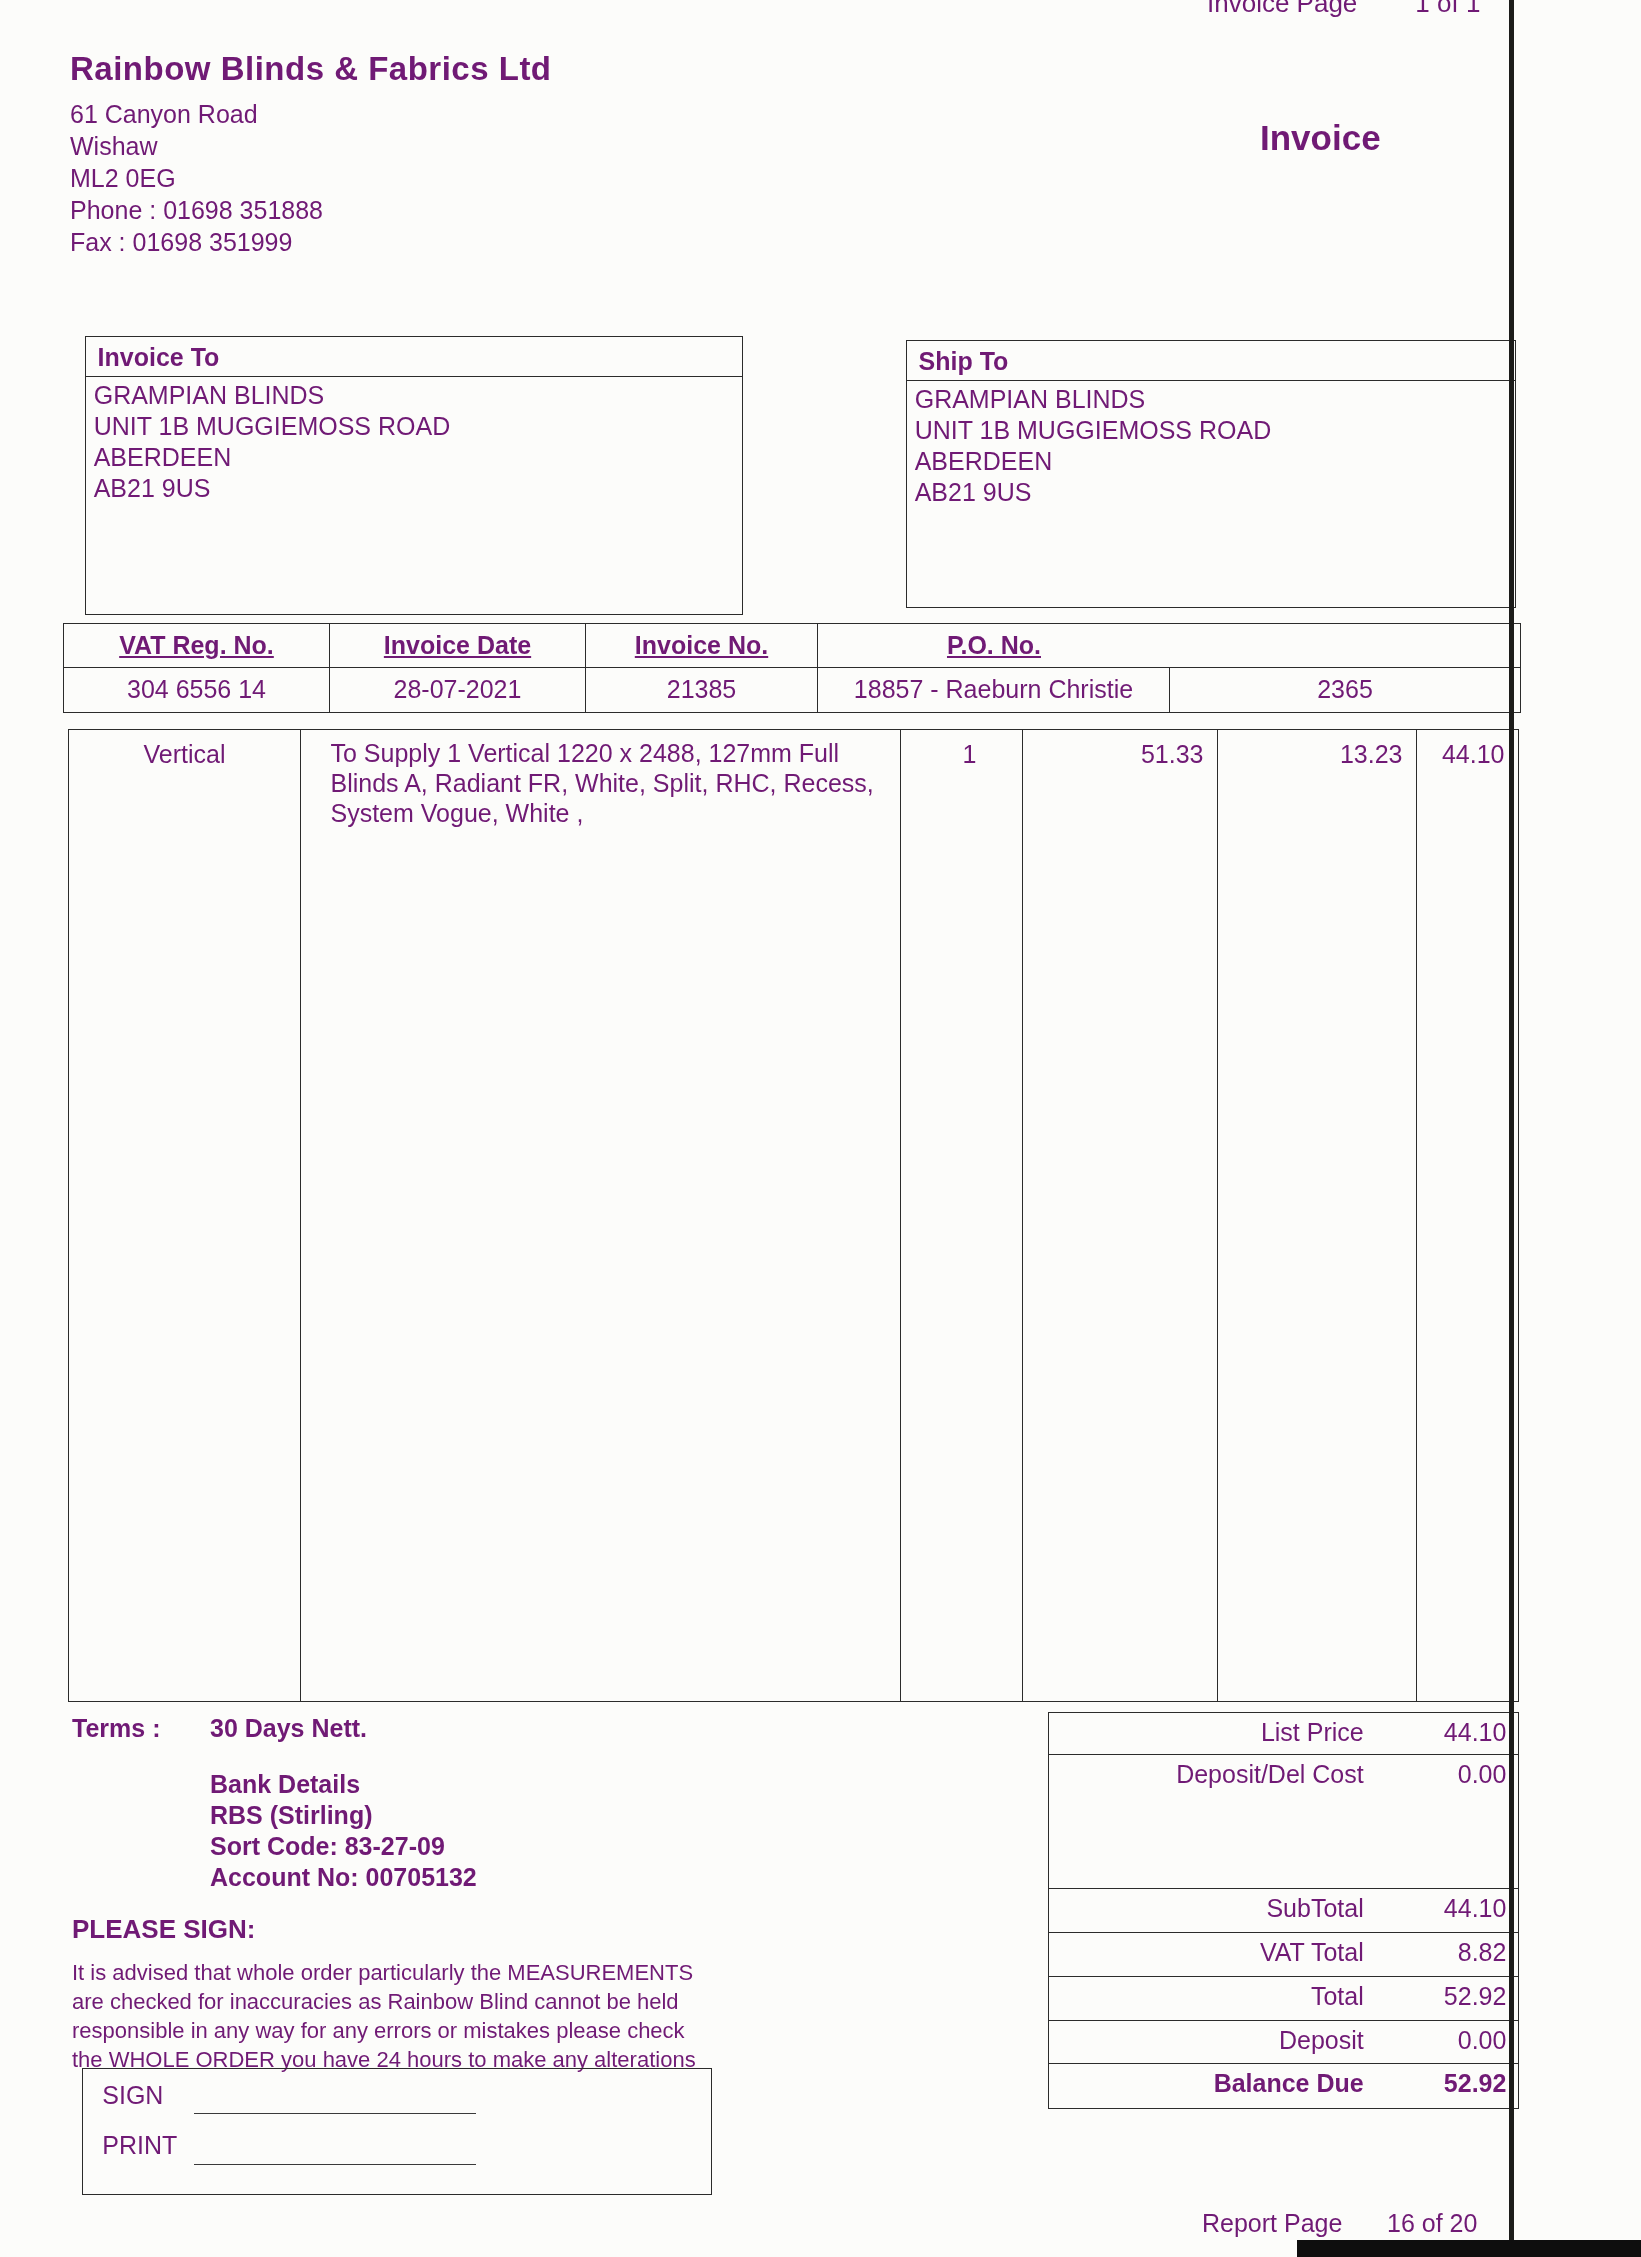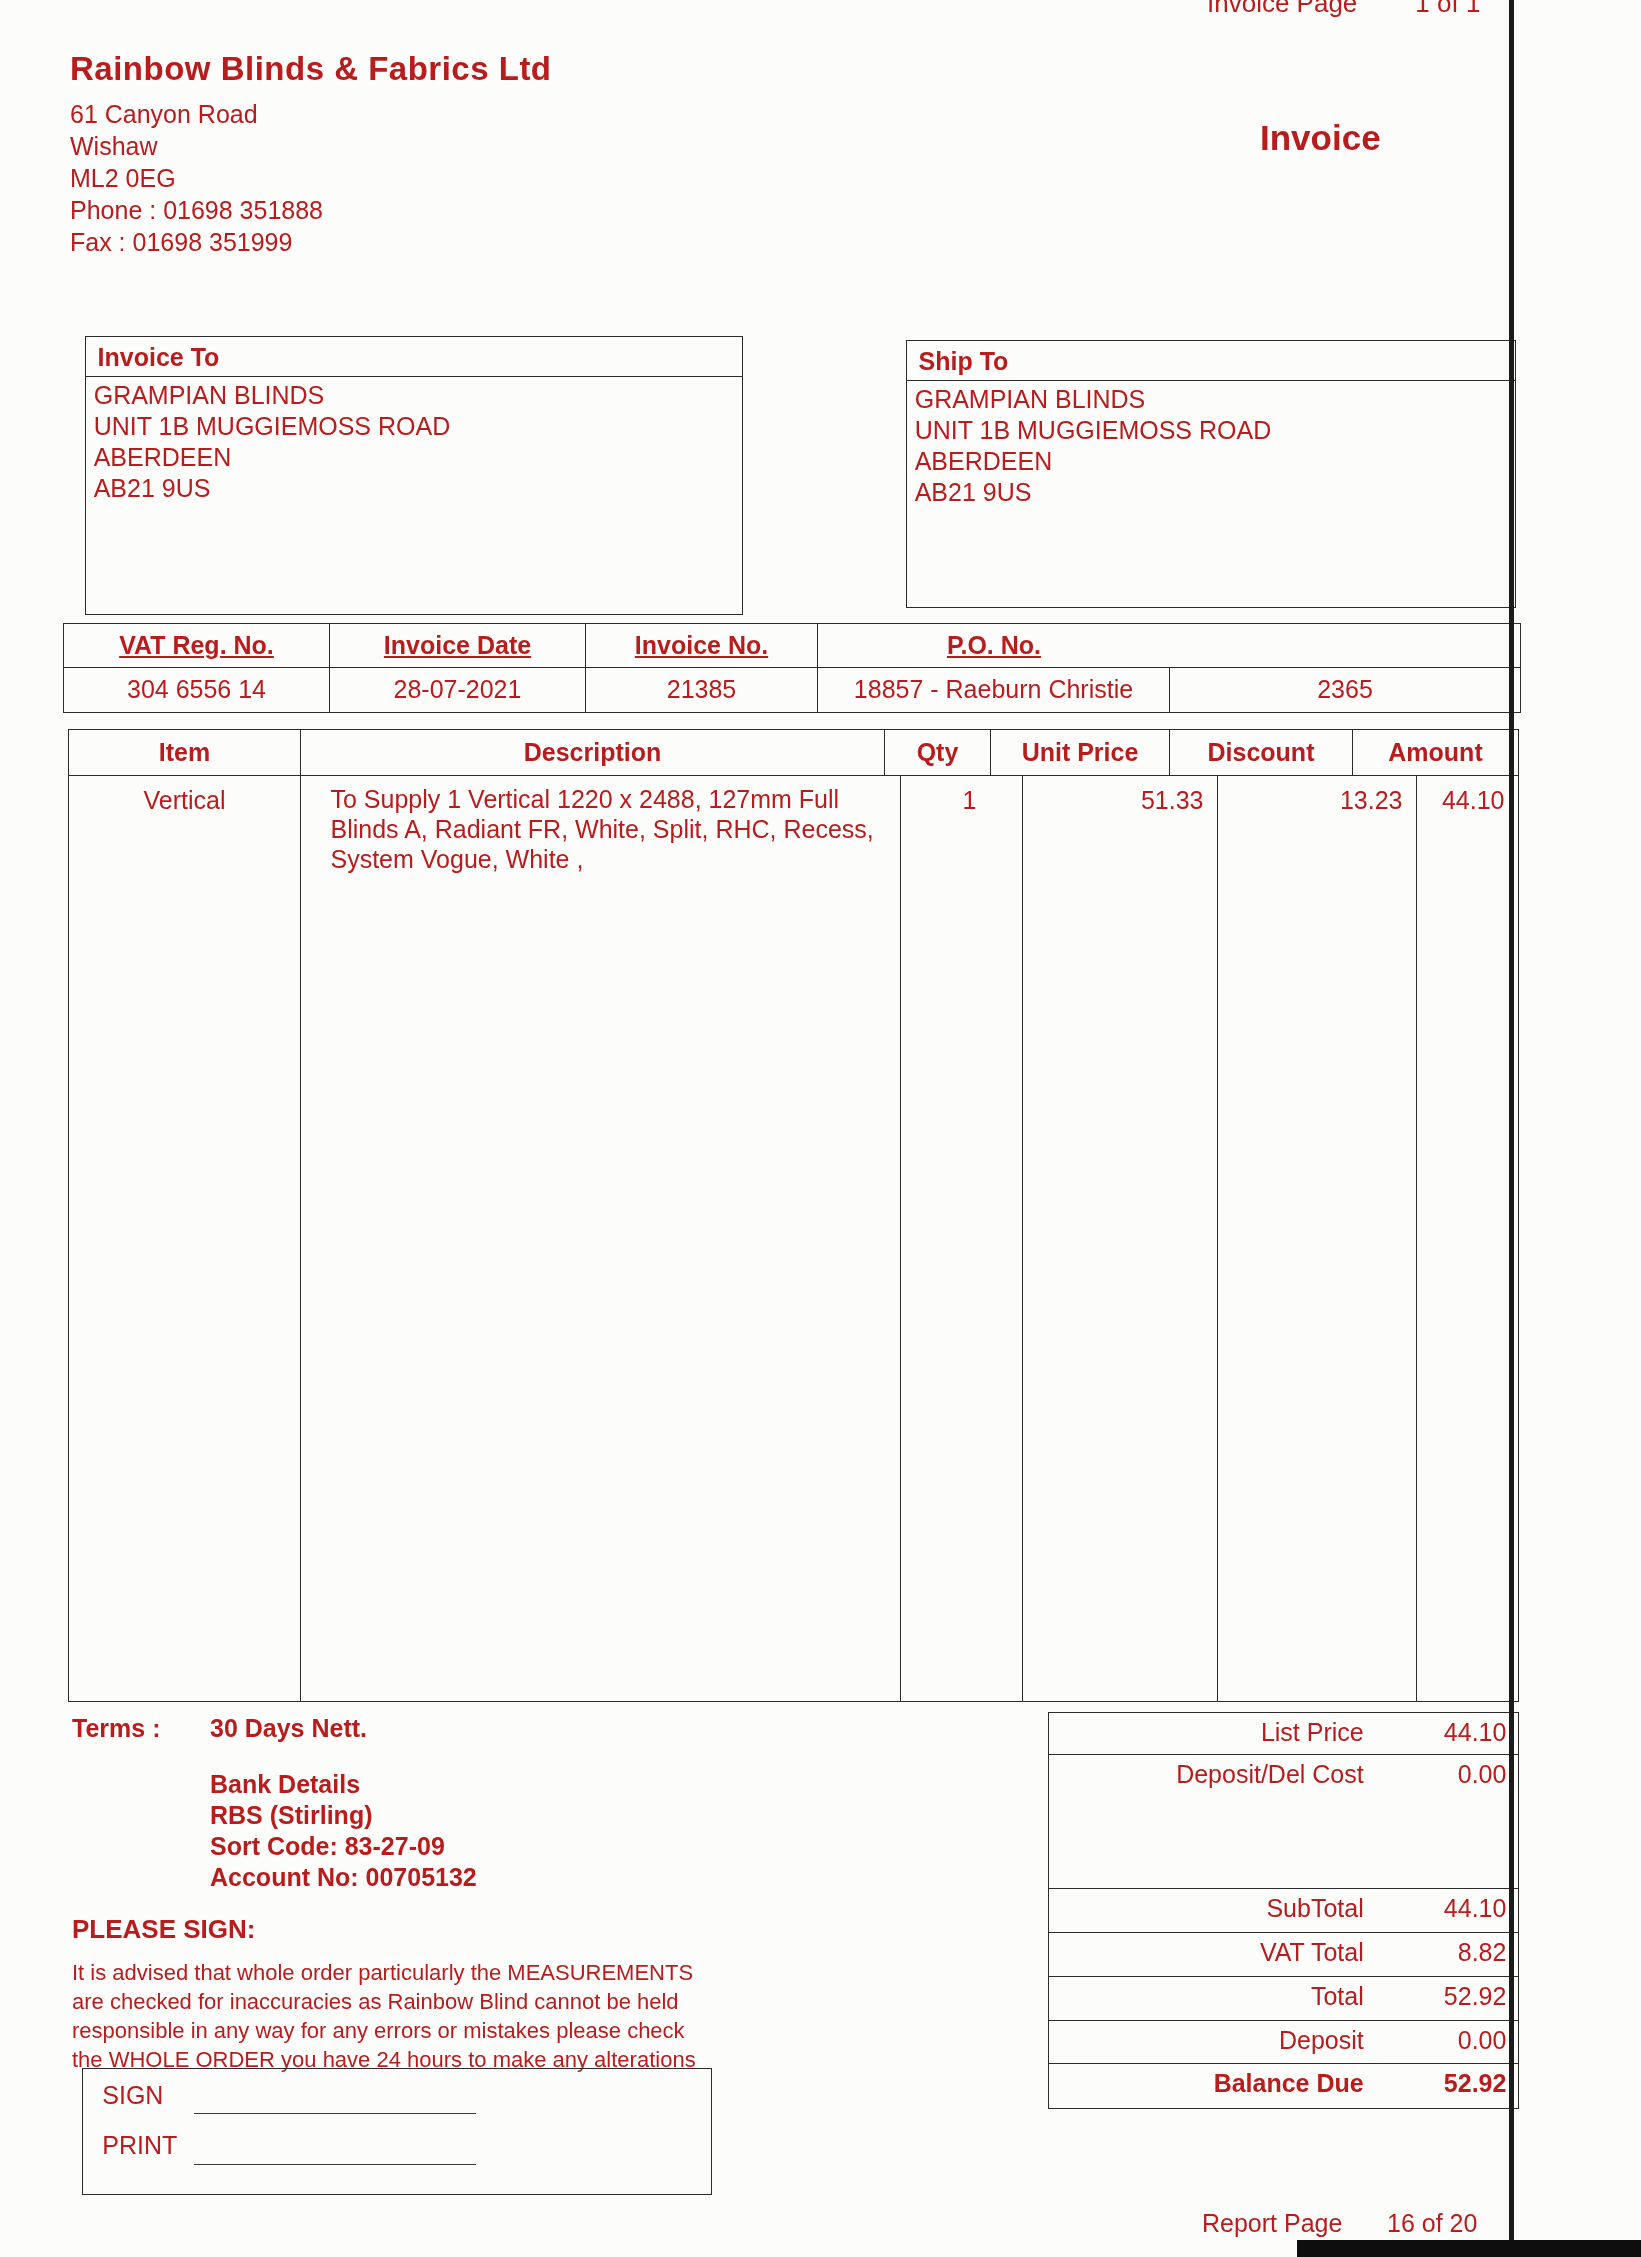--- a/index.html
+++ b/index.html
@@ -1,21 +1,21 @@
 <!DOCTYPE html>
 <html><head>
 <meta charset="utf-8">
 <style>
   * { margin:0; padding:0; box-sizing:border-box; }
   html,body { background:#9a9a9a; }
   .page {
     position:relative; width:1641px; height:2257px;
     background:#fcfcfa; overflow:hidden;
     font-family:"Liberation Sans", sans-serif;
-    color:#b91c1c;
+    color:#701a75;
   }
   .abs { position:absolute; }
 
   
   .company-name { left:70px; top:50px; font-size:33px; font-weight:bold; letter-spacing:0.5px; }
   .company-addr { left:70px; top:98px; font-size:25px; line-height:32px; }
 
   
   .clip-head { left:1207px; top:0; height:42px; width:415px; overflow:hidden; }
   .clip-head .inner { position:relative; top:-11.6px; font-size:26px; display:flex; gap:58px; white-space:nowrap; }
@@ -135,28 +135,20 @@
     <div class="dt-row">
       <div class="dt-cell dc1">304 6556 14</div>
       <div class="dt-cell dc2">28-07-2021</div>
       <div class="dt-cell dc3">21385</div>
       <div class="dt-cell dc4">18857 - Raeburn Christie</div>
       <div class="dt-cell dc5">2365</div>
     </div>
   </div>
 
   <div class="abs items-table">
-    <div class="it-head">
-      <div class="cell w-item">Item</div>
-      <div class="cell w-desc">Description</div>
-      <div class="cell w-qty">Qty</div>
-      <div class="cell w-unit">Unit Price</div>
-      <div class="cell w-disc">Discount</div>
-      <div class="cell w-amt">Amount</div>
-    </div>
     <div class="it-body">
       <div class="col w-item center">Vertical</div>
       <div class="col w-desc desc">To Supply 1 Vertical  1220 x 2488, 127mm Full Blinds A, Radiant FR, White, Split, RHC, Recess, System Vogue, White ,</div>
       <div class="col w-qty center">1</div>
       <div class="col w-unit right">51.33</div>
       <div class="col w-disc right">13.23</div>
       <div class="col w-amt right">44.10</div>
     </div>
   </div>
 

